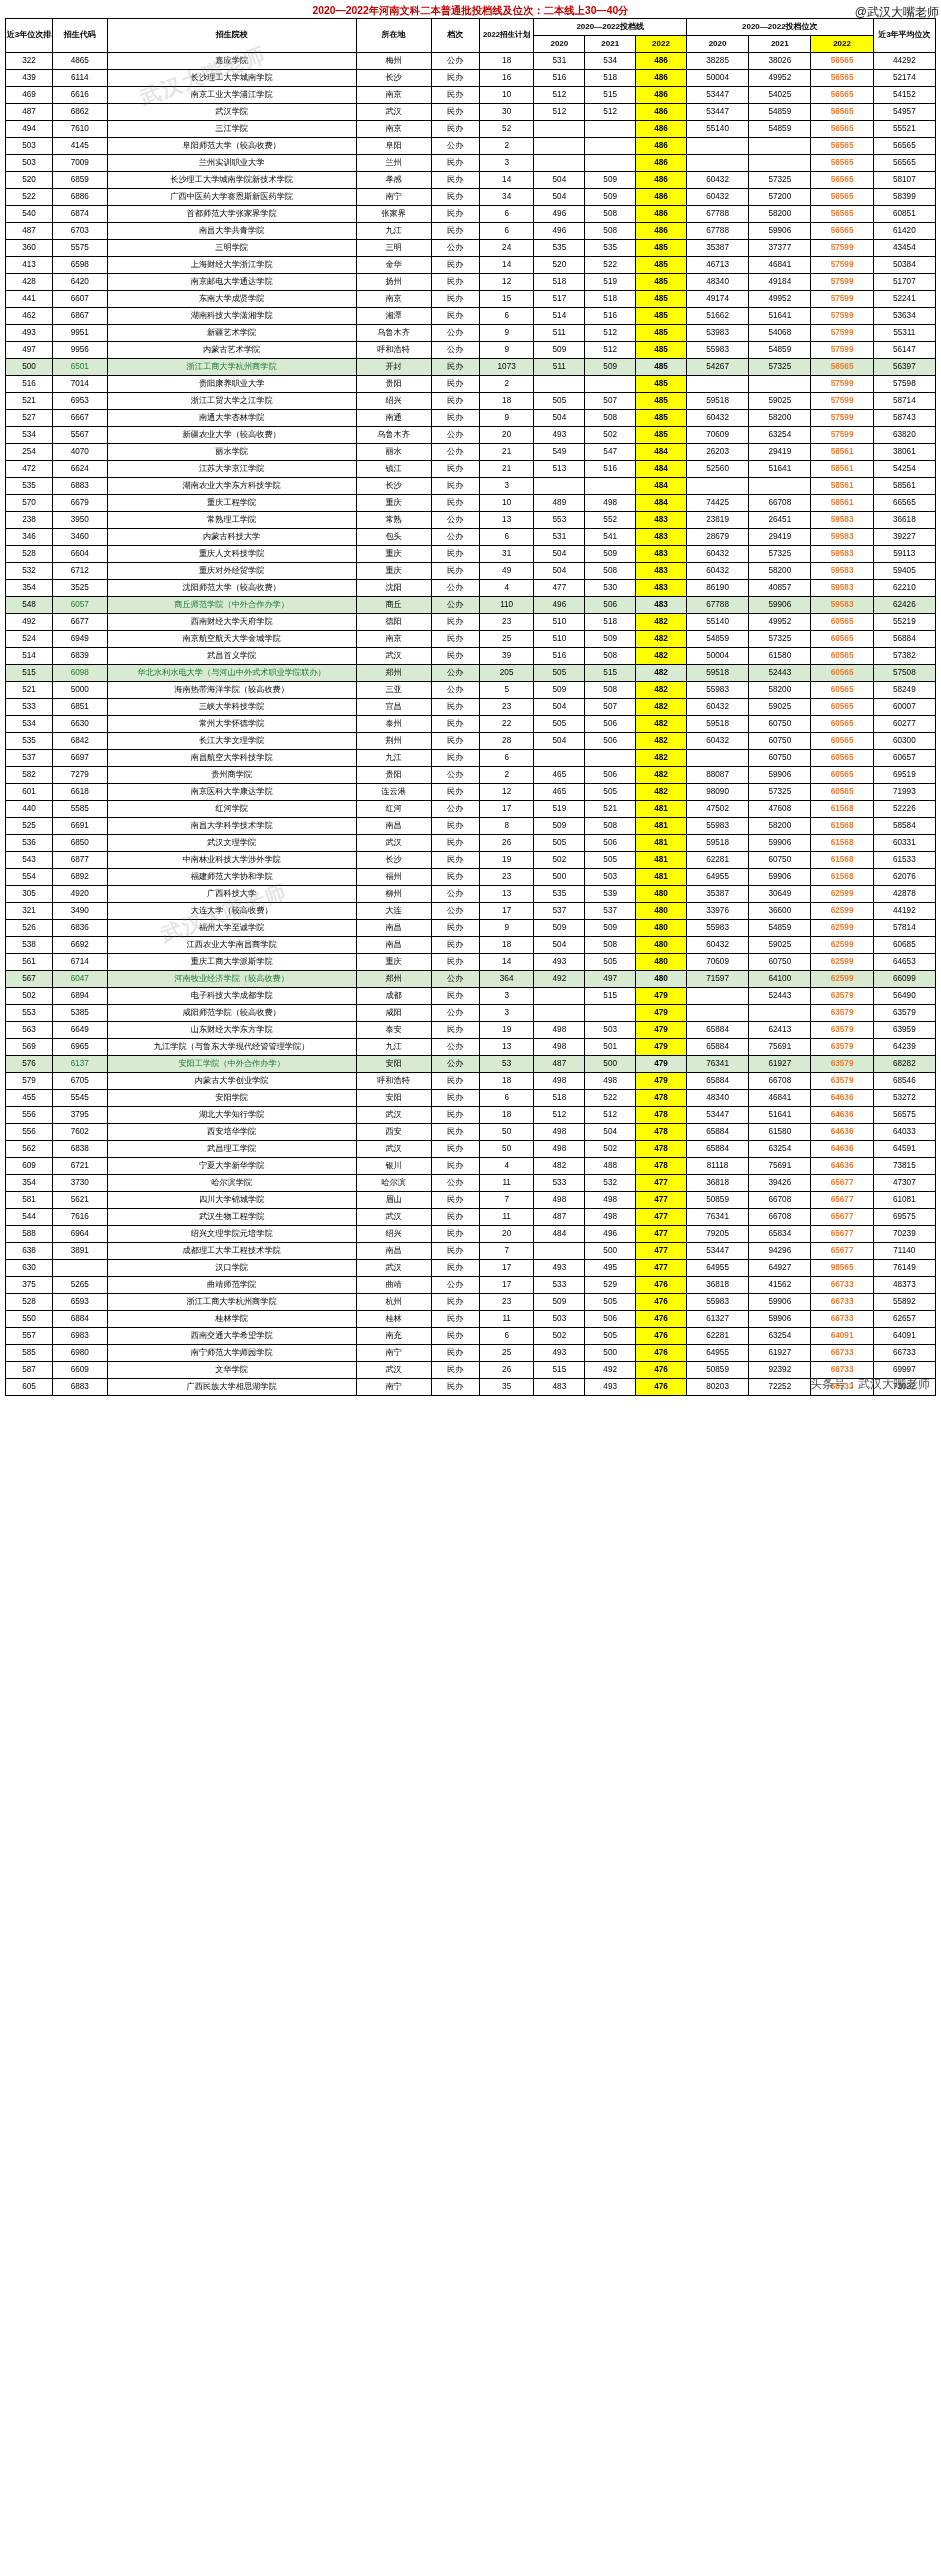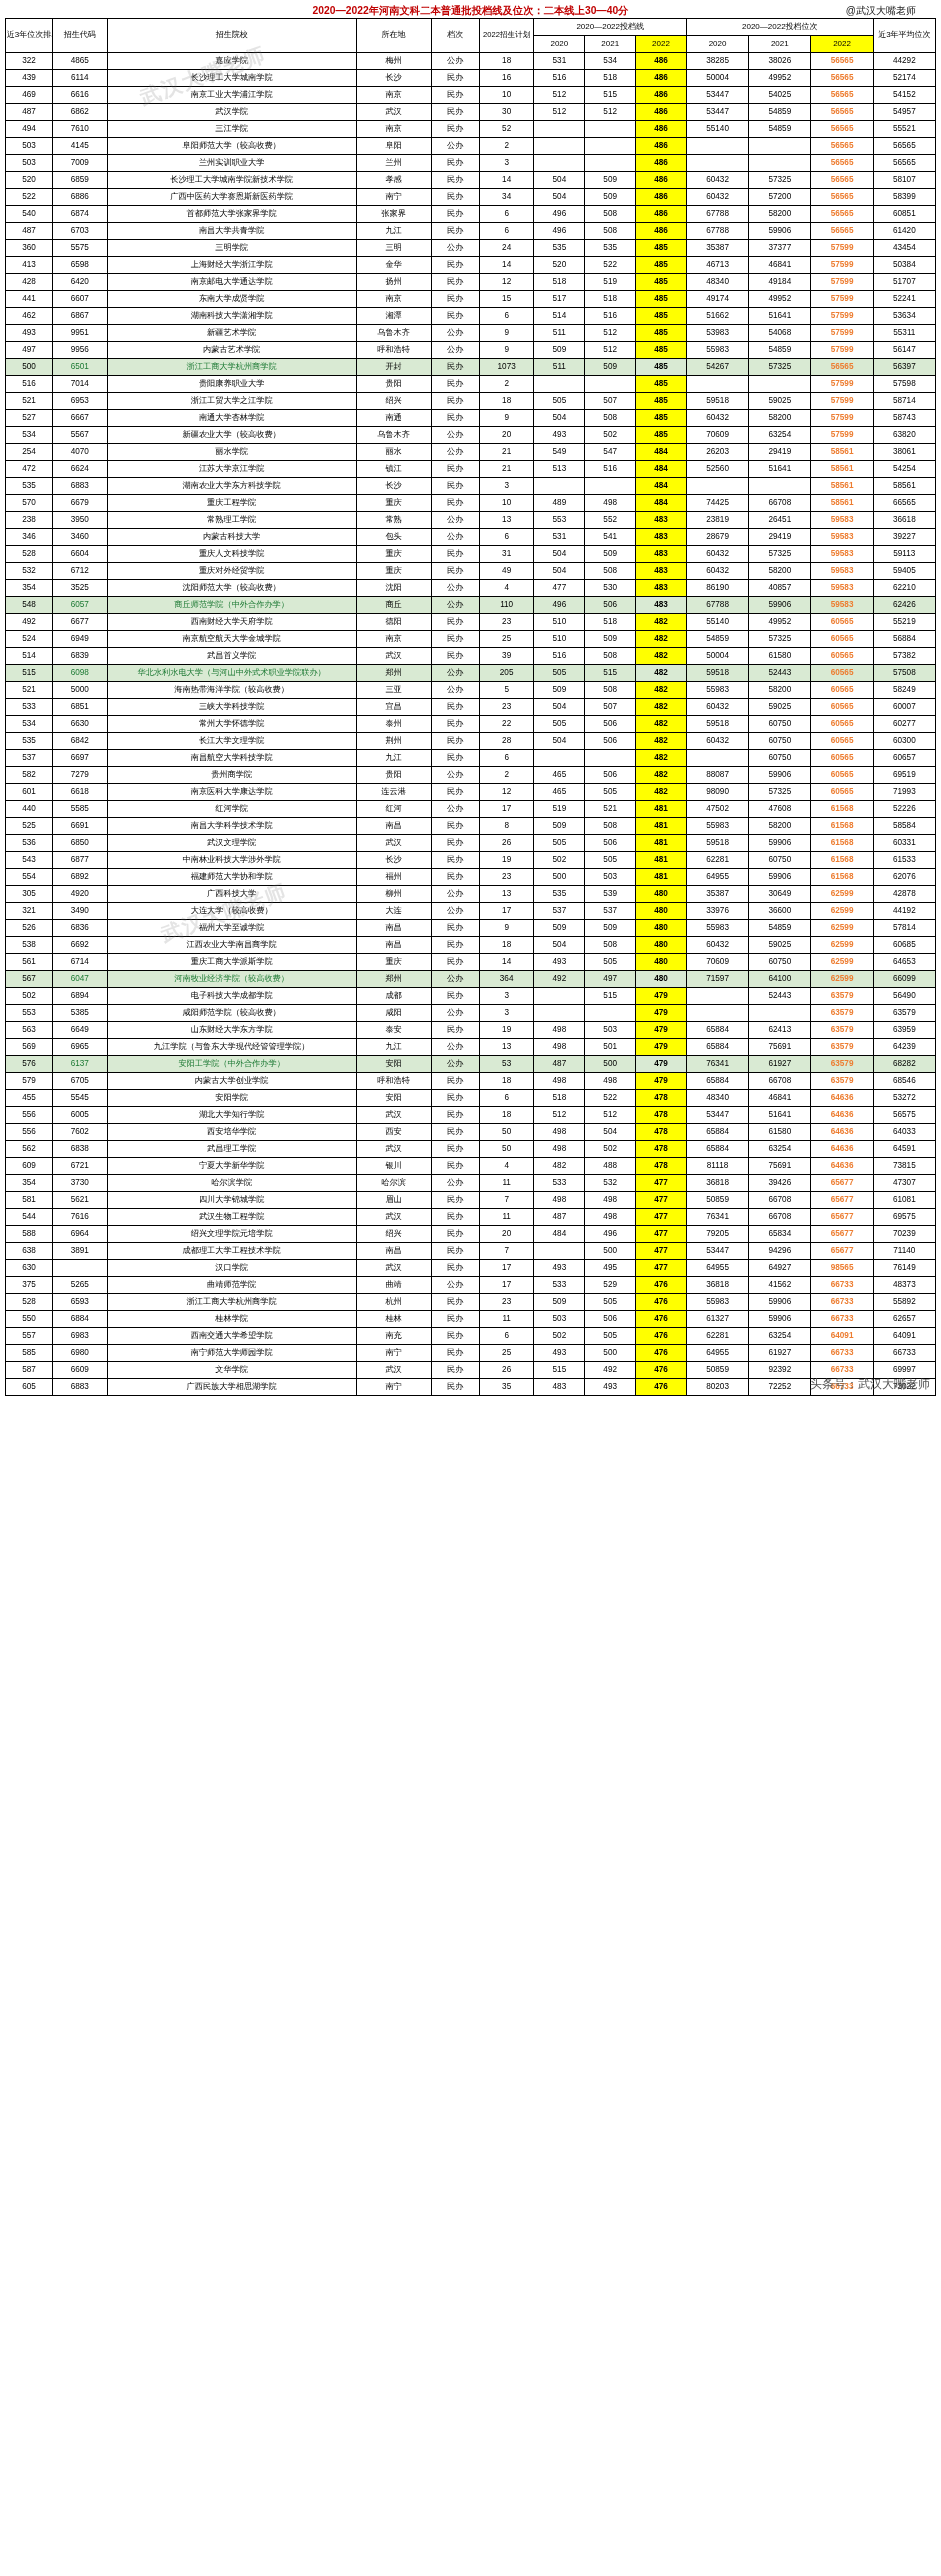--- a/index.html
+++ b/index.html
@@ -25,23 +25,23 @@
   }
   .title {
     color: #c00000;
     font-size: 10.3px;
     font-weight: bold;
     letter-spacing: 0px;
     white-space: nowrap;
   }
   .byline {
     position: absolute;
-    right: 25px;
+    right: 2px;
     top: 4.1px;
-    font-size: 10px;
+    font-size: 12px;
     color: #222;
     white-space: nowrap;
   }
   table {
     border-collapse: collapse;
     width: 931px;
     margin: 0 auto;
     table-layout: fixed;
   }
   th, td {
@@ -49,21 +49,21 @@
     font-size: 8.2px;
     text-align: center;
     vertical-align: middle;
     padding: 0 0.7px;
     height: 17px;
     line-height: 1.1;
     overflow: hidden;
     white-space: nowrap;
   }
   thead th {
-    font-weight: normal;
+    font-weight: bold;
     font-size: 8px;
   }
   .hdr-3y { width: 37px; }
   .hdr-code { width: 43px; }
   .hdr-school { width: 196px; }
   .hdr-loc { width: 59px; }
   .hdr-type { width: 38px; }
   .hdr-plan { width: 43px; }
   .hdr-score { width: 40px; }
   .hdr-rank { width: 49px; }
@@ -1078,21 +1078,21 @@
           <td>518</td>
           <td>522</td>
           <td class="yellow bold">478</td>
           <td>48340</td>
           <td>46841</td>
           <td class="rank-orange">64636</td>
           <td>53272</td>
         </tr>
         <tr>
           <td>556</td>
-          <td class="code">6005</td>
+          <td class="code">3795</td>
           <td class="school">湖北大学知行学院</td>
           <td>武汉</td>
           <td>民办</td>
           <td>18</td>
           <td>512</td>
           <td>512</td>
           <td class="yellow bold">478</td>
           <td>53447</td>
           <td>51641</td>
           <td class="rank-orange">64636</td>

